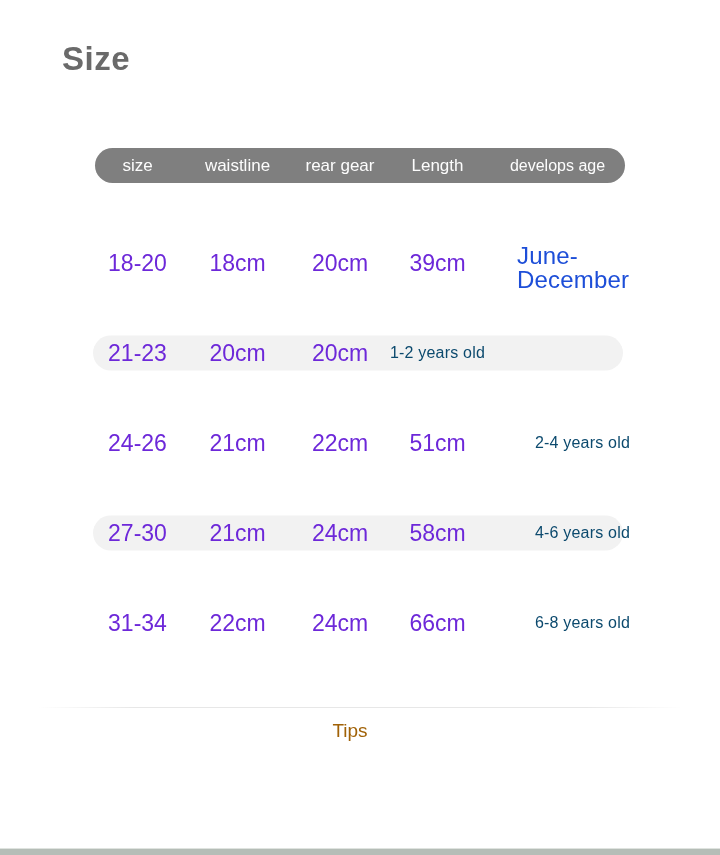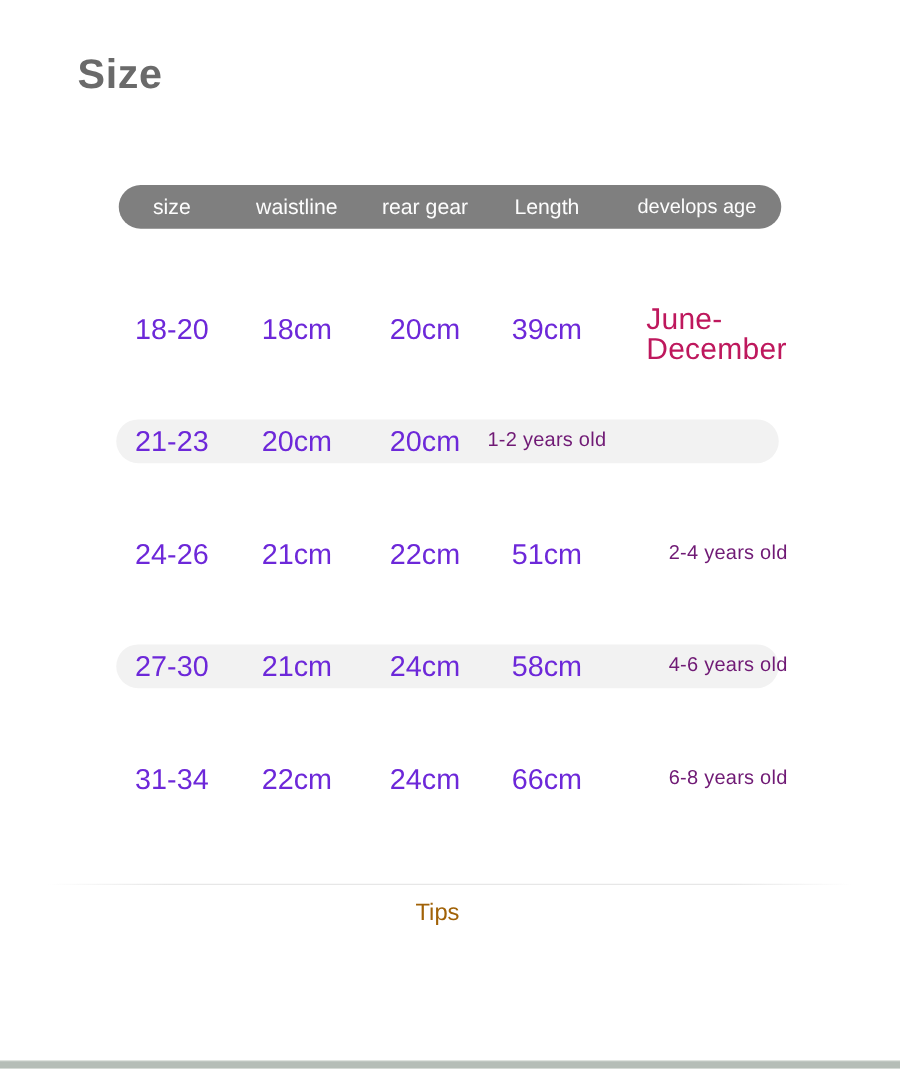--- a/index.html
+++ b/index.html
@@ -73,26 +73,26 @@
   .cell {
     position: relative;
     z-index: 1;
     text-align: center;
     font-size: 23px;
     color: #6d28d9;
     white-space: nowrap;
   }
   .cell.age {
     font-size: 16px;
-    color: #701a75;
+    color: #0c4a6e;
     letter-spacing: 0.2px;
   }
   .cell.age.age-large {
     font-size: 24px;
-    color: #be185d;
+    color: #1d4ed8;
     text-align: left;
     padding-left: 27px;
     line-height: 24px;
     white-space: normal;
     width: 130px;
     top: 5px;
   }
   .tips-divider {
     position: absolute;
     left: 38px;

